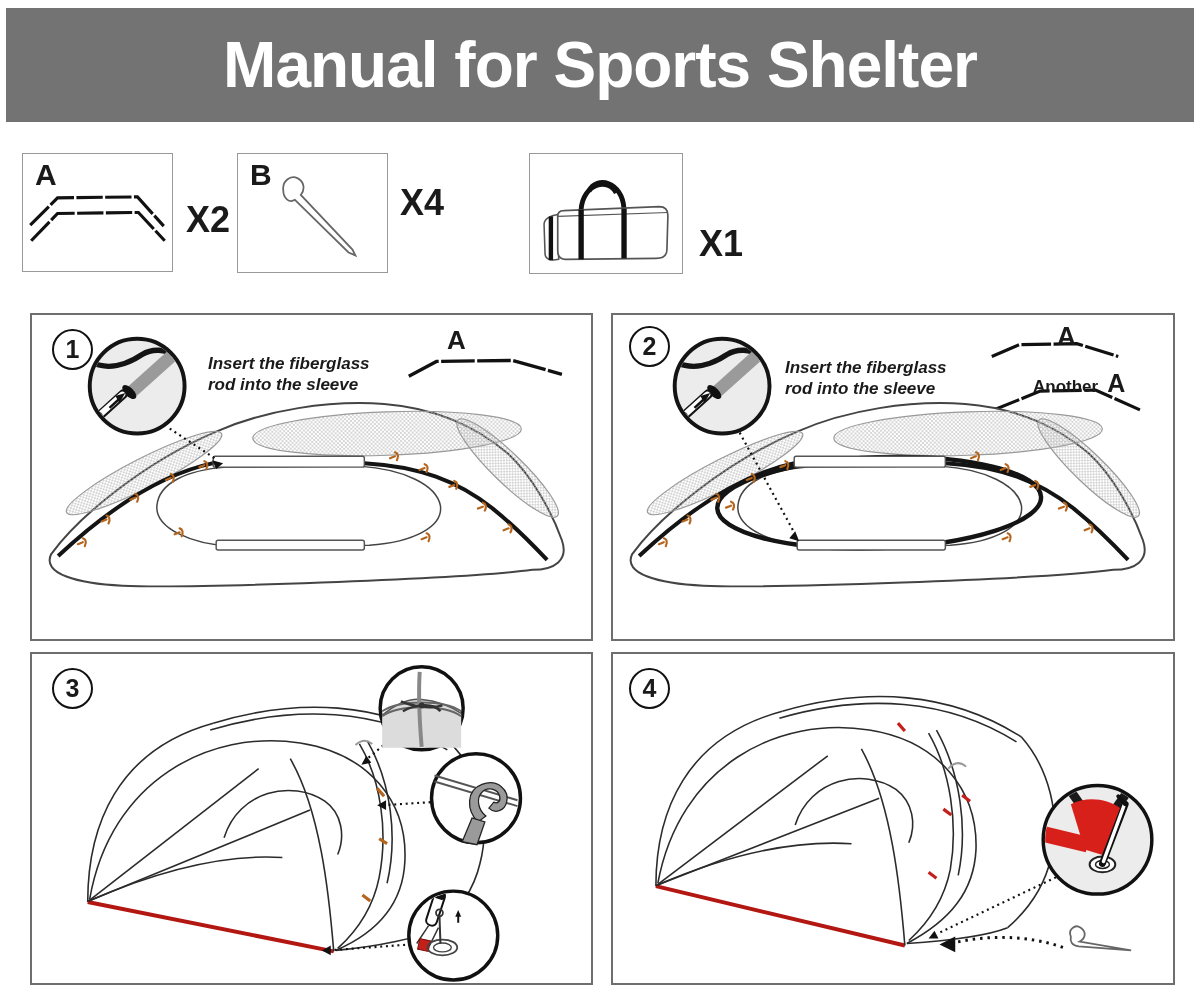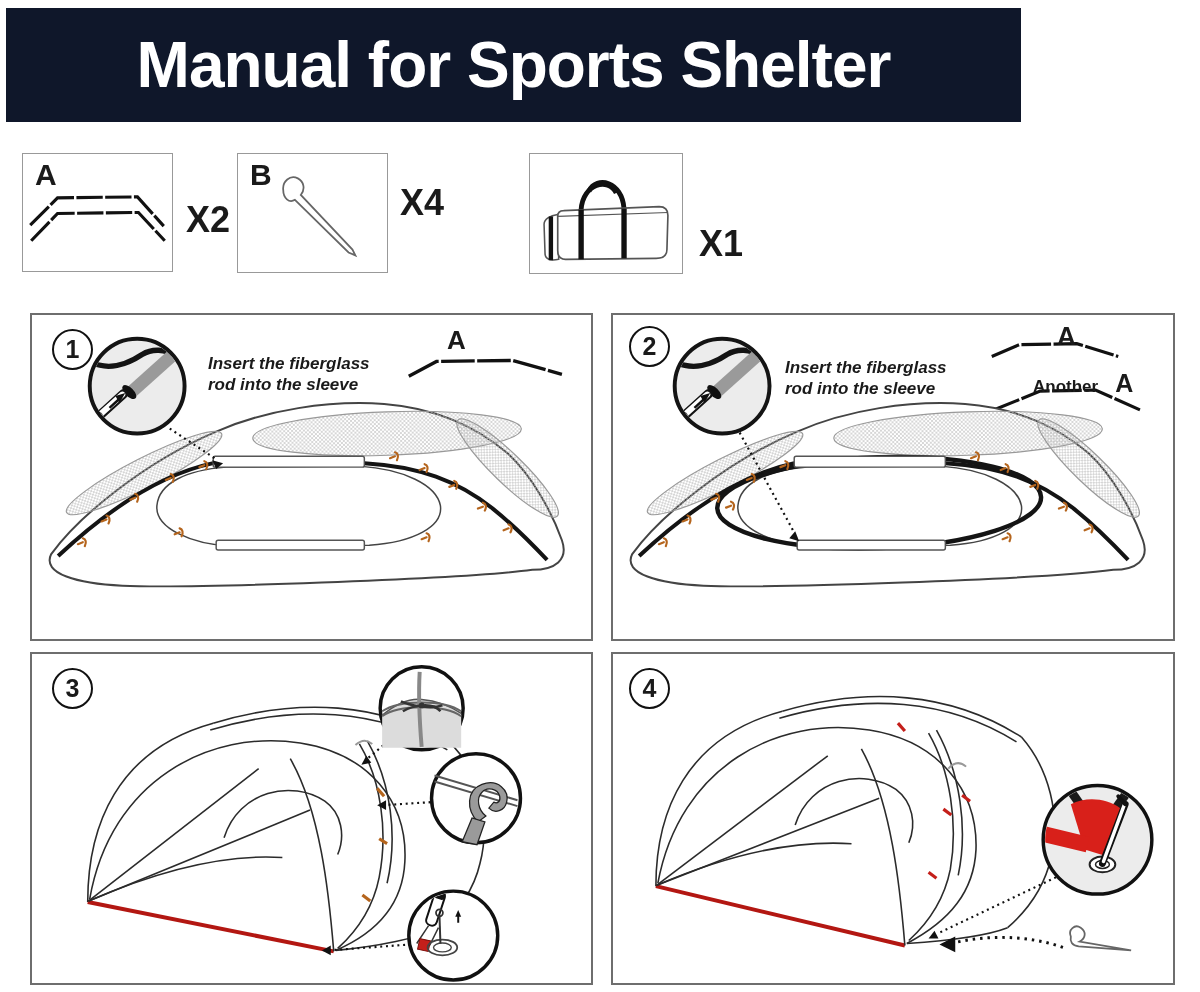--- a/index.html
+++ b/index.html
@@ -1,34 +1,34 @@
 <!DOCTYPE html>
 <html><head>
 <meta charset="utf-8">
 <style>
   html,body{margin:0;padding:0;background:#fff;}
   #page{position:relative;width:1200px;height:992px;background:#ffffff;overflow:hidden;
         font-family:"Liberation Sans","DejaVu Sans",sans-serif;color:#1a1a1a;}
   .abs{position:absolute;}
   
-  #hdr{left:6px;top:8px;width:1015px;height:114px;background:#0f172a;display:flex;align-items:center;justify-content:center;}
+  #hdr{left:6px;top:8px;width:1188px;height:114px;background:#737373;display:flex;align-items:center;justify-content:center;}
   #hdr .t{color:#ffffff;font-size:64px;font-weight:bold;letter-spacing:-1px;white-space:nowrap;}
   
   .pbox{border:1.5px solid #999;background:#fff;box-sizing:border-box;}
   .plabel{font-size:30px;font-weight:bold;line-height:30px;}
   .qty{font-size:36px;font-weight:bold;}
   
   .panel{border:2px solid #6e6e6e;background:#fff;box-sizing:border-box;}
   .panel svg{position:absolute;left:0;top:0;}
   .stepnum{width:37px;height:37px;border:2.5px solid #111;border-radius:50%;
            display:flex;align-items:center;justify-content:center;
            font-size:25px;font-weight:bold;background:#fff;z-index:5;}
   .instr{font-size:17px;font-weight:bold;line-height:21px;z-index:5;font-style:italic;}
   .rodlabel{font-size:26px;font-weight:bold;z-index:5;}
-  .anotherrow{display:flex;align-items:baseline;gap:17px;z-index:5;}
+  .anotherrow{display:flex;align-items:baseline;gap:9px;z-index:5;}
   .anotherrow .pre{font-size:17px;font-weight:bold;}
   .anotherrow .big{font-size:25px;font-weight:bold;}
   
   .wf{stroke:#2b2b2b;stroke-width:1.6;fill:none;}
   .thick{stroke:#141414;stroke-width:4;fill:none;}
   .tie{stroke:#b5651d;stroke-width:2.2;fill:none;stroke-linecap:round;}
   .dot{stroke:#111;stroke-width:2.2;stroke-dasharray:2 3.8;fill:none;}
   .inset{fill:#ffffff;stroke:#111;stroke-width:3.5;}
 </style>
 </head>

